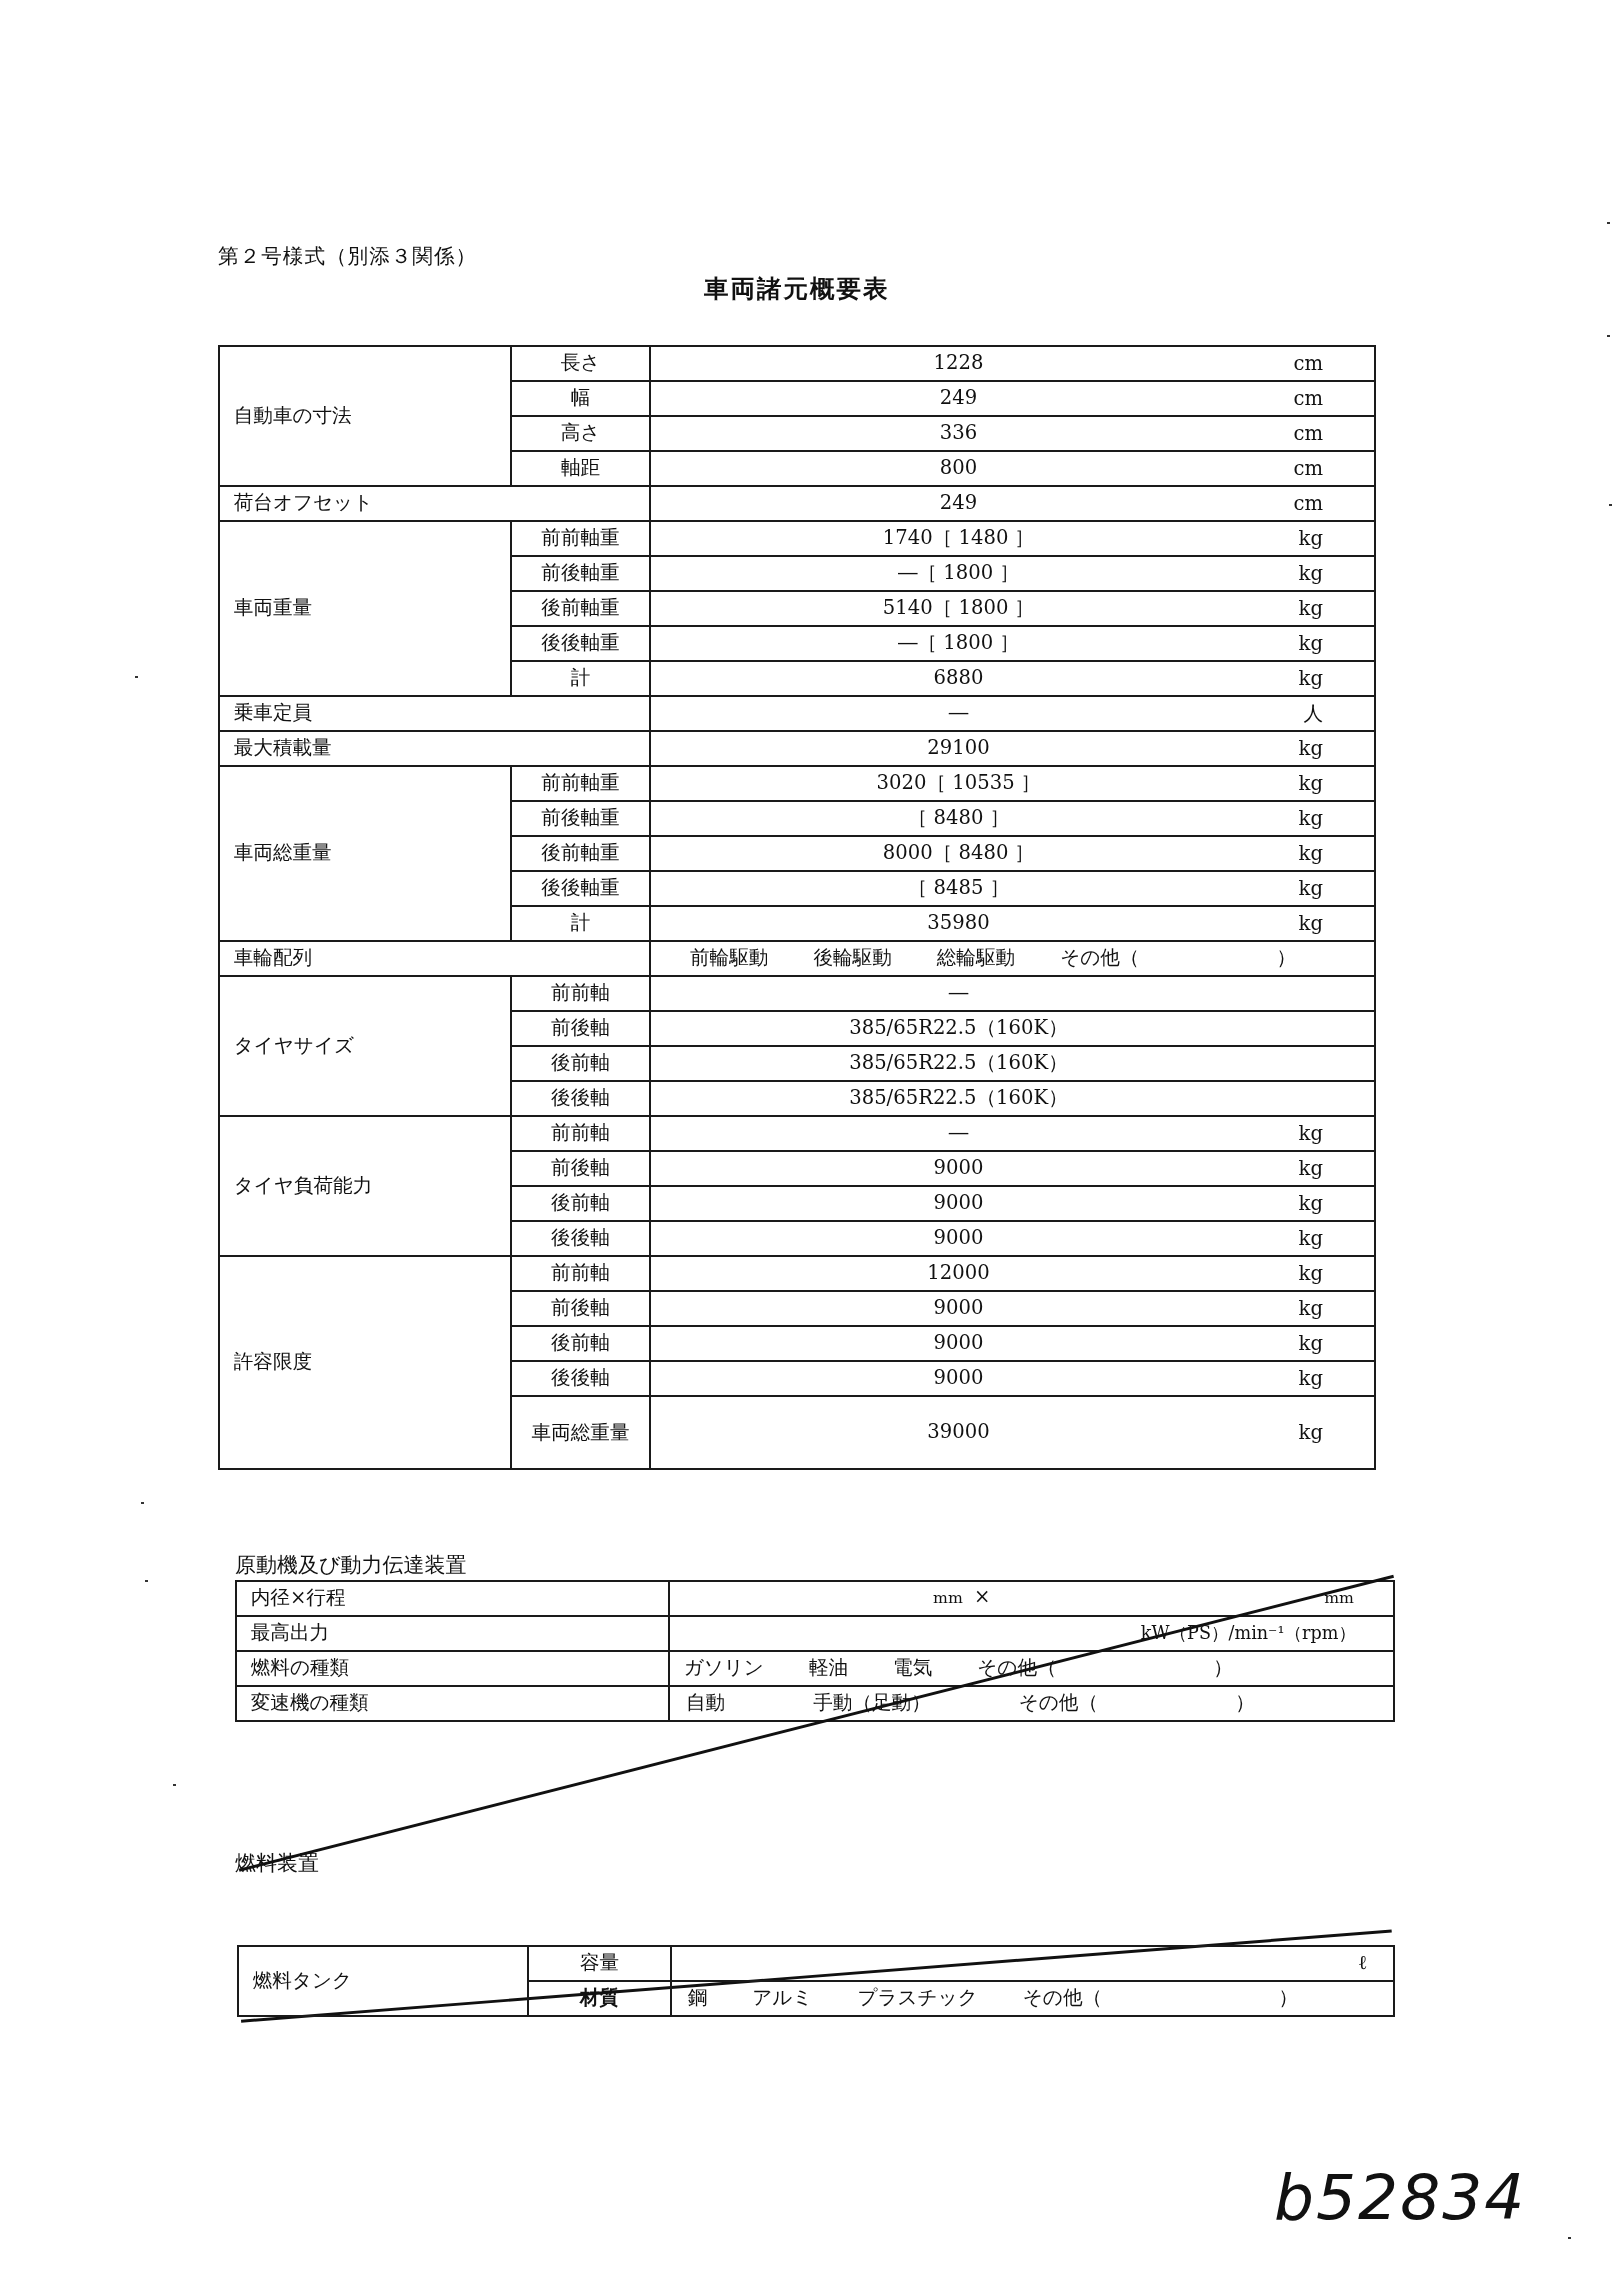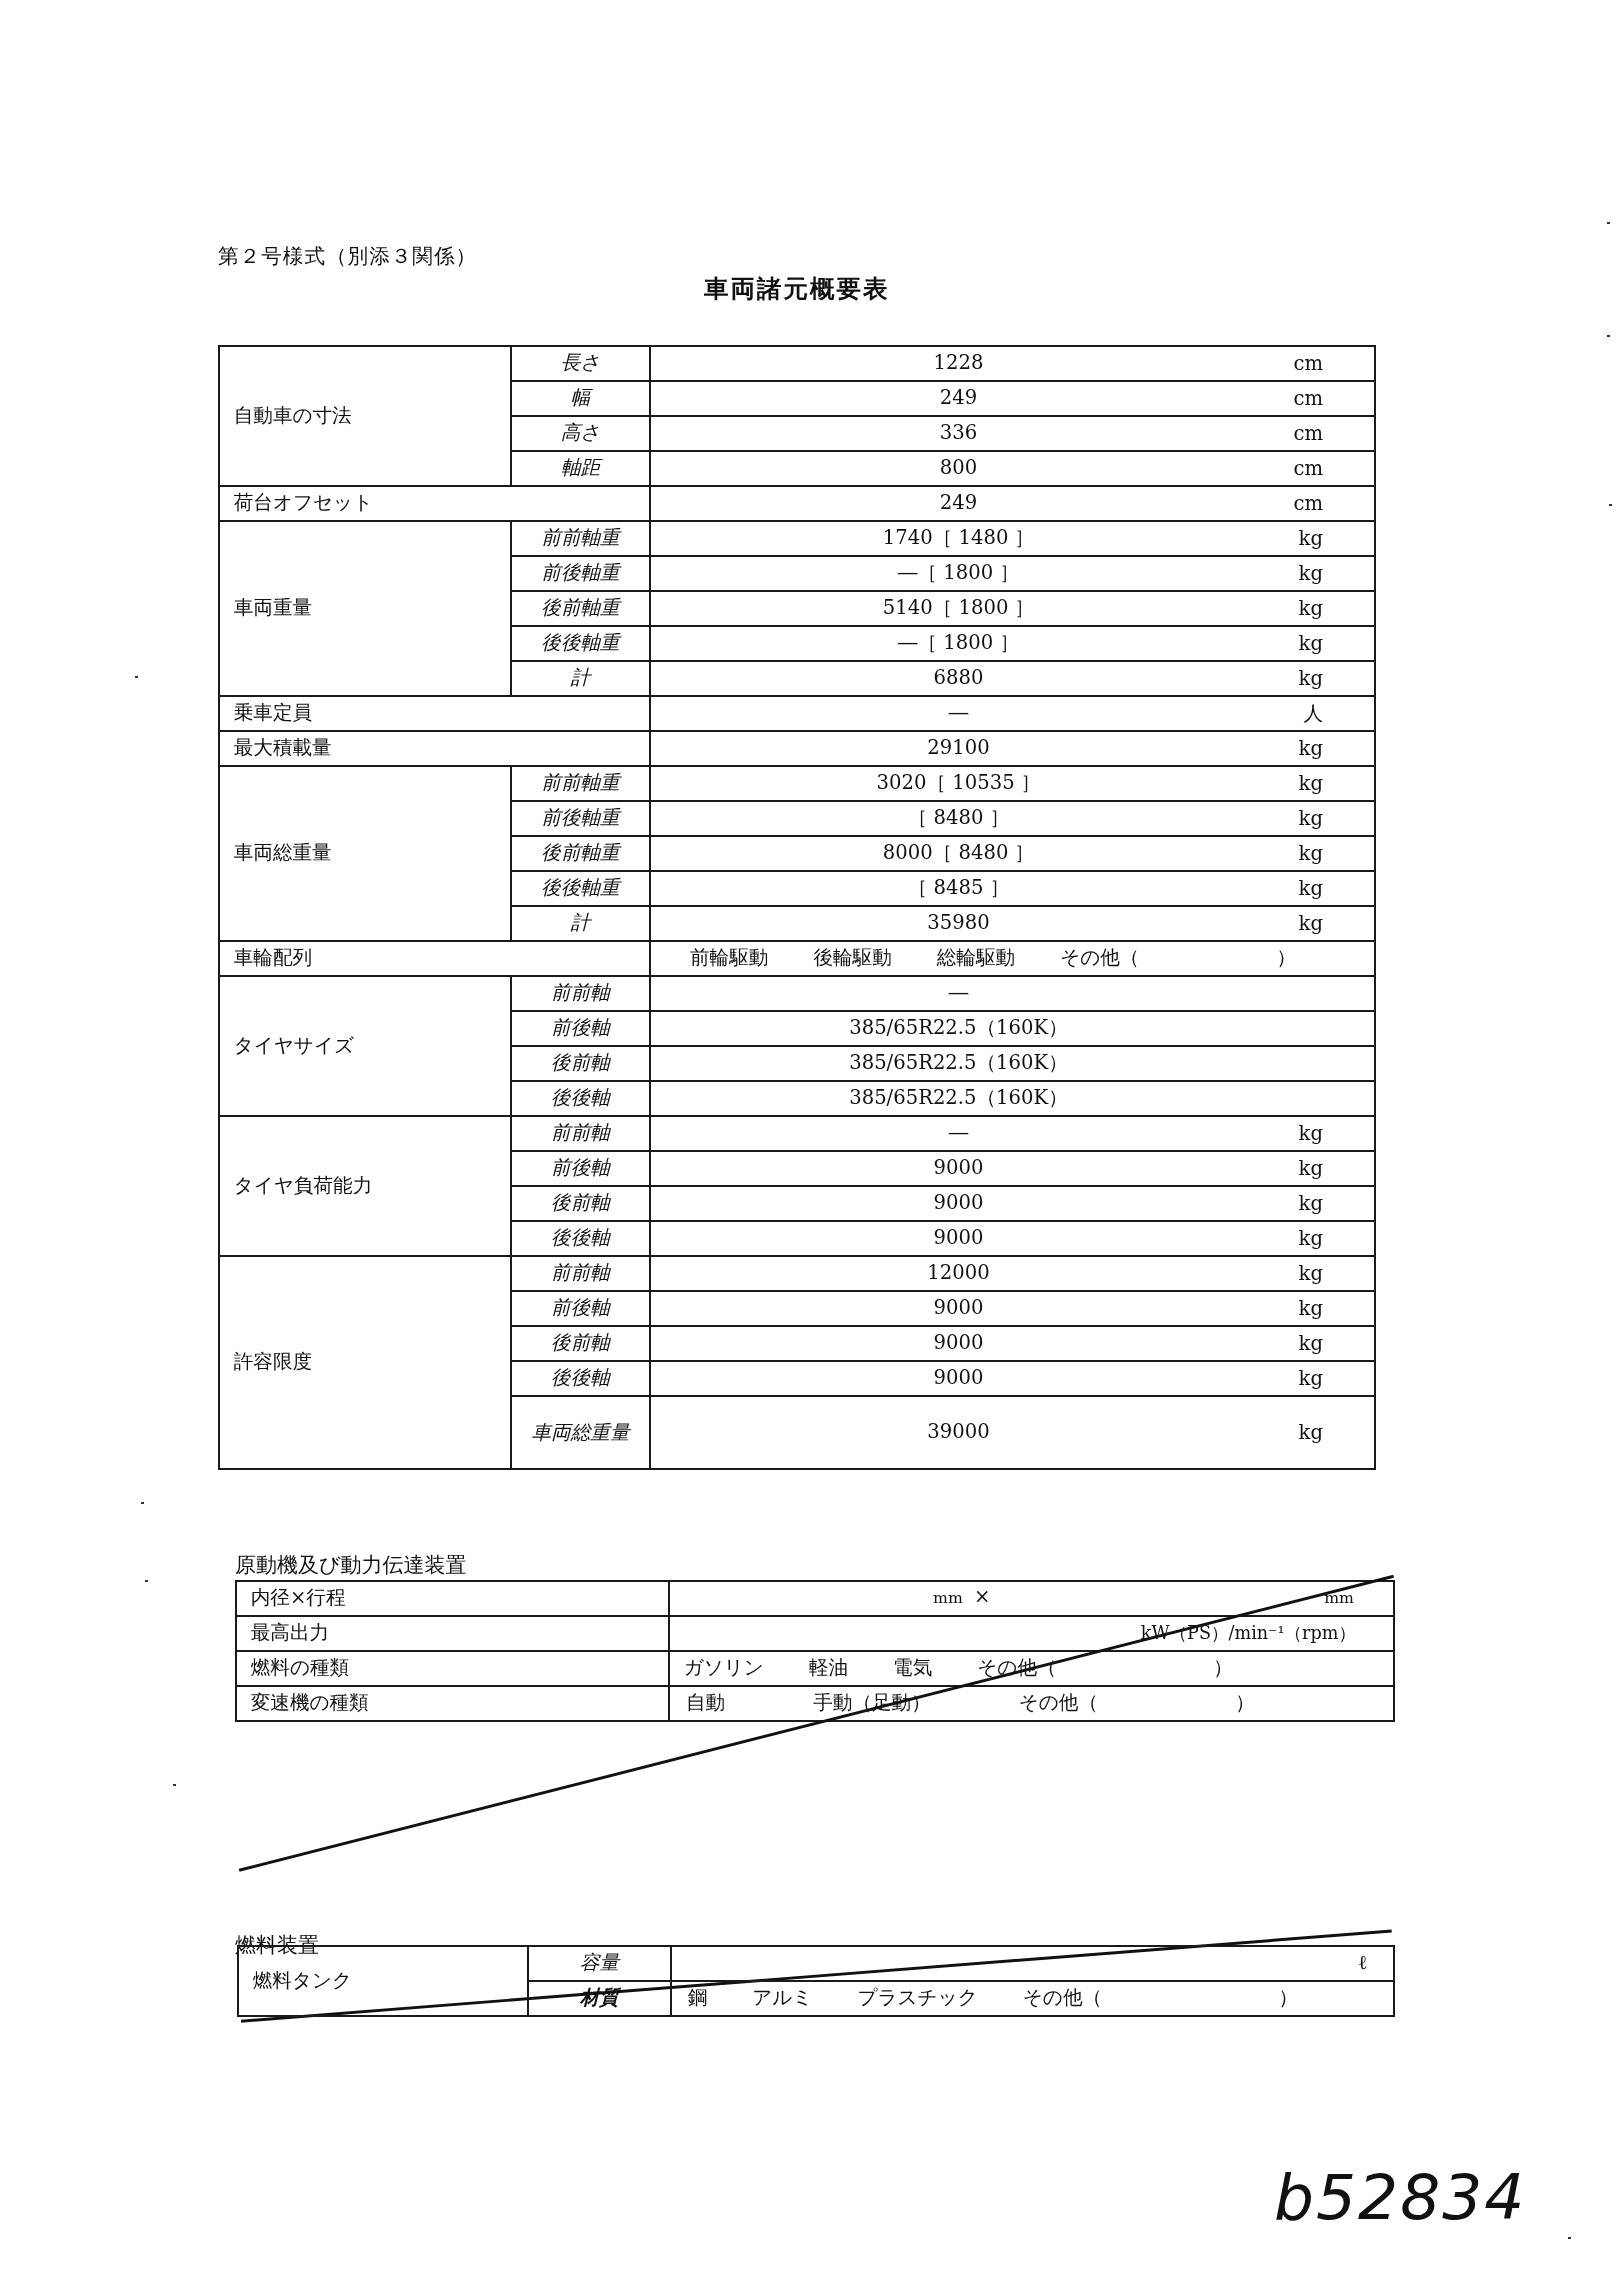--- a/index.html
+++ b/index.html
@@ -6,21 +6,21 @@
   body { width:1621px; height:2293px; position:relative; overflow:hidden;
          font-family:"DejaVu Serif", "Liberation Serif", serif; color:#111; }
   .abs { position:absolute; }
   .form-no { left:218px; top:242px; font-size:20.6px; letter-spacing:1px; }
   .doc-title { left:704px; top:272px; font-size:24.5px; font-weight:bold; letter-spacing:2px;
                font-family:"DejaVu Sans", "Liberation Sans", sans-serif; }
   table.spec { position:absolute; border-collapse:collapse; table-layout:fixed; }
   table.spec td { border:2px solid #1a1a1a; font-size:19.6px; padding:0 7.8px; height:33px;
                   line-height:1.15; vertical-align:middle; white-space:nowrap; }
   .c-group { text-align:left; padding-left:13.7px !important; }
-  .c-sub { text-align:center;font-style:italic; }
+  .c-sub { text-align:center; }
   .c-val { position:relative; }
   .c-val .v { display:block; text-align:center; padding-right:108px; }
   .c-val .u { position:absolute; right:51px; top:50%; transform:translateY(-50%); }
   .c-opts span { margin-right:45px; }
   .section-label { font-size:21px; }
   .hand { left:1274px; top:2161px; font-size:63px; font-style:italic;
           font-family:"DejaVu Sans", "Liberation Sans", sans-serif; font-weight:200; letter-spacing:2px; }
   svg.strike { position:absolute; pointer-events:none; }
   .speck { position:absolute; width:2.9px; height:2px; background:#333; }
   .wrap2 { white-space:normal !important; }
@@ -301,21 +301,21 @@
     </td>
   </tr>
 </tbody>
   </table>
 
 <svg class="strike" style="left:0; top:0;" width="1621" height="2293" viewBox="0 0 1654 2339">
   <line x1="244" y1="1908" x2="1422" y2="1608" stroke="#111" stroke-width="3"></line>
   <line x1="246" y1="2062" x2="1420" y2="1970" stroke="#111" stroke-width="3"></line>
 </svg>
 
-<div class="abs section-label" style="left:235px; top:1931px;">燃料装置</div>
+<div class="abs section-label" style="left:235px; top:1849px;">燃料装置</div>
 
 <table class="spec" style="left:237px; top:1945px; width:1157px;">
   <colgroup>
       <col style="width:290px">
       <col style="width:143px">
       <col style="width:723px">
     </colgroup>
   <tbody>
       <tr>
     <td rowspan="2" class="c-group">燃料タンク</td>

